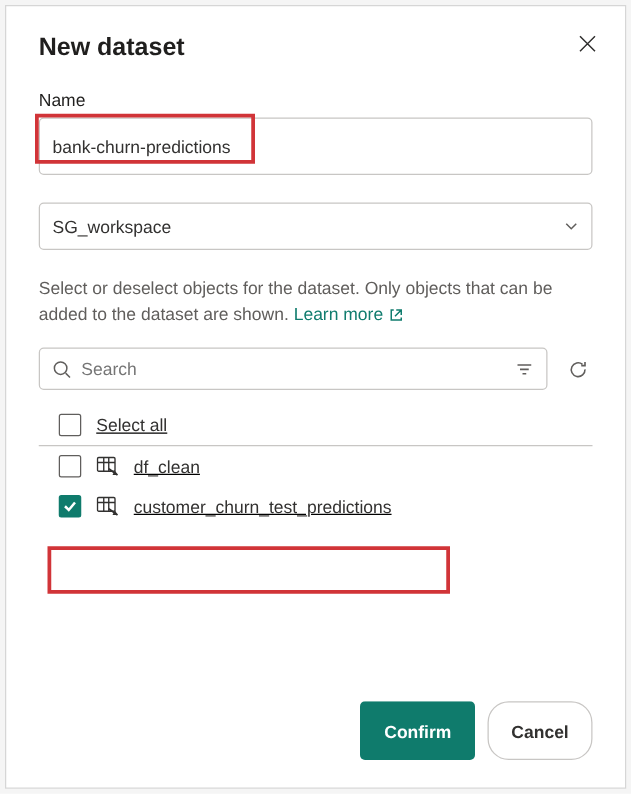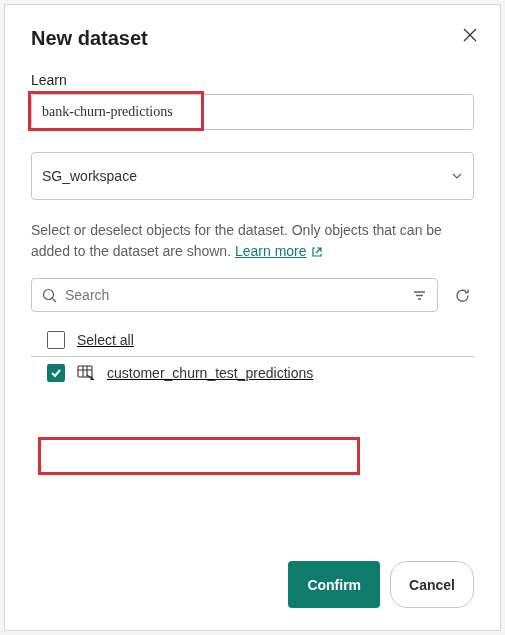--- a/index.html
+++ b/index.html
@@ -35,70 +35,68 @@
     .field-label {
       font-size: 14px;
       color: #201f1e;
       margin-bottom: 6px;
       display: flex;
       align-items: center;
       gap: 6px;
     }
     .text-input {
       width: 100%;
-      height: 36px;
+      height: 46px;
       border: 1px solid #c8c6c4;
       border-radius: 4px;
       padding: 0 10px;
       font-size: 14px;
       color: #323130;
       outline: none;
-      font-family: Liberation Serif, serif;
     }
     .name-wrap {
       position: relative;
       margin-bottom: 22px;
     }
     .highlight-name {
       position: absolute;
       border: 3px solid #d13438;
       top: -3px;
       left: -3px;
       width: 176px;
       height: 40px;
       pointer-events: none;
     }
     .select-wrap {
       position: relative;
       margin-bottom: 20px;
     }
     .select {
       width: 100%;
-      height: 48px;
+      height: 38px;
       border: 1px solid #c8c6c4;
       border-radius: 4px;
       padding: 0 10px;
       font-size: 14px;
       color: #323130;
       background: #fff;
       cursor: pointer;
       display: flex;
       align-items: center;
       justify-content: space-between;
     }
     .chevron { color: #605e5c; }
     .helper {
       font-size: 14px;
       color: #605e5c;
       line-height: 1.5;
       margin-bottom: 16px;
     }
     .learn-more {
       color: #107c6e;
-      text-decoration: underline;
       cursor: pointer;
       display: inline-flex;
       align-items: center;
       gap: 4px;
     }
     .search-row {
       display: flex;
       align-items: center;
       gap: 12px;
       margin-bottom: 12px;
@@ -216,21 +214,21 @@
 <div class="dialog">
 
   <div class="close-btn">
     <svg width="14" height="14" viewBox="0 0 14 14" stroke="currentColor" stroke-width="1.2" fill="none">
         <path d="M1 1 L13 13 M13 1 L1 13"></path>
       </svg>
   </div>
 
   <h1 class="title">New dataset</h1>
 
-  <div class="field-label">Learn</div>
+  <div class="field-label">Name</div>
   <div class="name-wrap">
     <input type="text" class="text-input" value="bank-churn-predictions" style="">
     <div class="highlight-name"></div>
   </div>
 
   <div class="select-wrap">
     <div class="select">
       <span>SG_workspace</span>
       <svg class="chevron" width="12" height="12" viewBox="0 0 12 12" stroke="currentColor" stroke-width="1.2" fill="none">
           <path d="M2 4 L6 8 L10 4"></path>
@@ -266,20 +264,30 @@
     </div>
   </div>
 
   <div class="list">
     <div class="list-row">
       <div class="cb"></div>
       <span>Select all</span>
     </div>
     <div class="list-divider"></div>
 
+    <div class="list-row">
+      <div class="cb"></div>
+      <svg class="table-icon" viewBox="0 0 18 18" stroke="currentColor" stroke-width="1.1" fill="none">
+          <rect x="1" y="2" width="14" height="11" rx="1"></rect>
+          <path d="M1 6 H15 M6 2 V13 M10 2 V13"></path>
+          <path d="M10 11 L17 16" stroke-width="1.4"></path>
+          <path d="M15 12 L17 16 L13 16 Z" fill="currentColor" stroke="none"></path>
+        </svg>
+      <span>df_clean</span>
+    </div>
 
 
     <div class="list-row">
       <div class="cb checked">
         <svg width="12" height="12" viewBox="0 0 12 12" stroke="#fff" stroke-width="2" fill="none">
             <path d="M2 6 L5 9 L10 3"></path>
           </svg>
       </div>
       <svg class="table-icon" viewBox="0 0 18 18" stroke="currentColor" stroke-width="1.1" fill="none">
           <rect x="1" y="2" width="14" height="11" rx="1"></rect>

